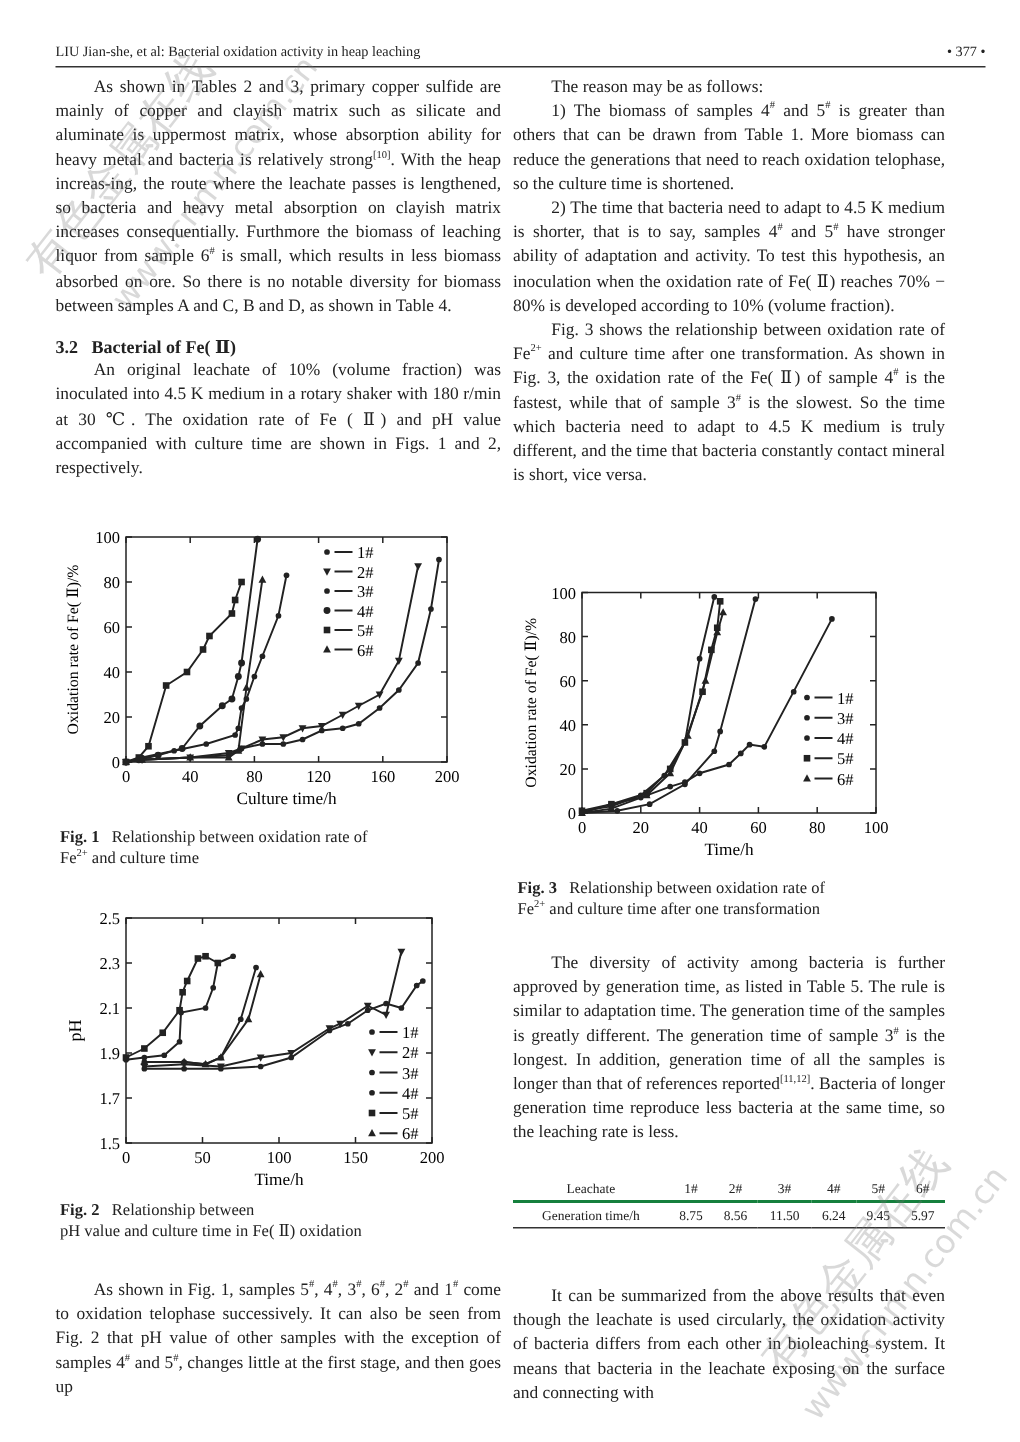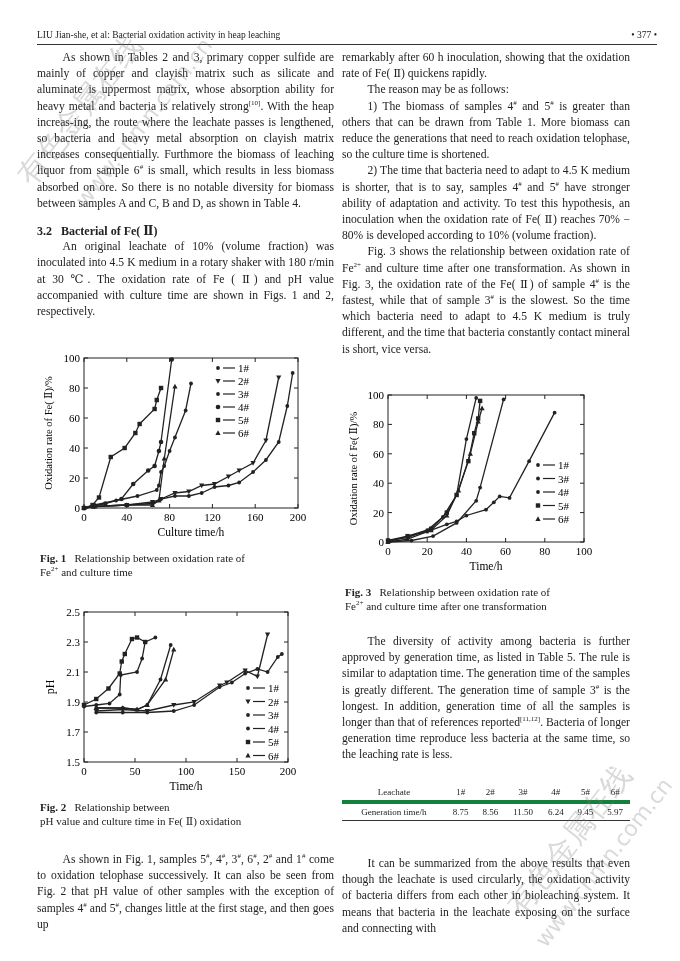--- a/index.html
+++ b/index.html
@@ -348,21 +348,20 @@
 <div class="caption" style="left:40px;top:800px;width:290px;">
   <b>Fig. 2</b>&nbsp;&nbsp;&nbsp;<span>Relationship between</span><br>
   <span>pH value and culture time in Fe( Ⅱ) oxidation</span>
 </div>
 
 <div class="col left-col" style="top:852px;">
   <p><span>As shown in Fig. 1, samples 5</span><sup>#</sup><span>, 4</span><sup>#</sup><span>, 3</span><sup>#</sup><span>, 6</span><sup>#</sup><span>, 2</span><sup>#</sup><span> and 1</span><sup>#</sup><span> come to oxidation telophase successively. It can also be seen from Fig. 2 that pH value of other samples with the exception of samples 4</span><sup>#</sup><span> and 5</span><sup>#</sup><span>, changes little at the first stage, and then goes up</span></p>
 </div>
 
 <div class="col right-col" style="top:50px;">
-  <p class="noind">remarkably after 60 h inoculation, showing that the oxidation rate of Fe( Ⅱ) quickens rapidly.</p>
   <p>The reason may be as follows:</p>
   <p><span>1) The biomass of samples 4</span><sup>#</sup><span> and 5</span><sup>#</sup><span> is greater than others that can be drawn from Table 1. More biomass can reduce the generations that need to reach oxidation telophase, so the culture time is shortened.</span></p>
   <p><span>2) The time that bacteria need to adapt to 4.5 K medium is shorter, that is to say, samples 4</span><sup>#</sup><span> and 5</span><sup>#</sup><span> have stronger ability of adaptation and activity. To test this hypothesis, an inoculation when the oxidation rate of Fe( Ⅱ) reaches 70% − 80% is developed according to 10% (volume fraction).</span></p>
   <p><span>Fig. 3 shows the relationship between oxidation rate of Fe</span><sup>2+</sup><span> and culture time after one transformation. As shown in Fig. 3, the oxidation rate of the Fe( Ⅱ) of sample 4</span><sup>#</sup><span> is the fastest, while that of sample 3</span><sup>#</sup><span> is the slowest. So the time which bacteria need to adapt to 4.5 K medium is truly different, and the time that bacteria constantly contact mineral is short, vice versa.</span></p>
 </div>
 
 <svg class="fig" id="fig3" style="left:345px;top:385px;" width="265" height="190">
     <rect x="43" y="10" width="196" height="147" fill="none" stroke="#222" stroke-width="1"></rect>
     <line x1="43" y1="157" x2="43" y2="153" stroke="#222"></line>
     <line x1="43" y1="10" x2="43" y2="14" stroke="#222"></line>
@@ -493,21 +492,21 @@
   <span>Fe</span><sup>2+</sup><span> and culture time after one transformation</span>
 </div>
 
 <div class="col right-col" style="top:634px;">
   <p><span>The diversity of activity among bacteria is further approved by generation time, as listed in Table 5. The rule is similar to adaptation time. The generation time of the samples is greatly different. The generation time of sample 3</span><sup>#</sup><span> is the longest. In addition, generation time of all the samples is longer than that of references reported</span><sup>[11,12]</sup><span>. Bacteria of longer generation time reproduce less bacteria at the same time, so the leaching rate is less.</span></p>
 </div>
 
 <div class="t5wrap">
   <table class="t5">
     <tbody>
-        <tr style="border-bottom:4px solid #15803d;">
+        <tr style="border-bottom:2px solid #15803d;">
       <td>Leachate</td>
       <td>1#</td>
       <td>2#</td>
       <td>3#</td>
       <td>4#</td>
       <td>5#</td>
       <td>6#</td>
     </tr>
     <tr style="border-bottom:1.2px solid #333;">
       <td>Generation time/h</td>

